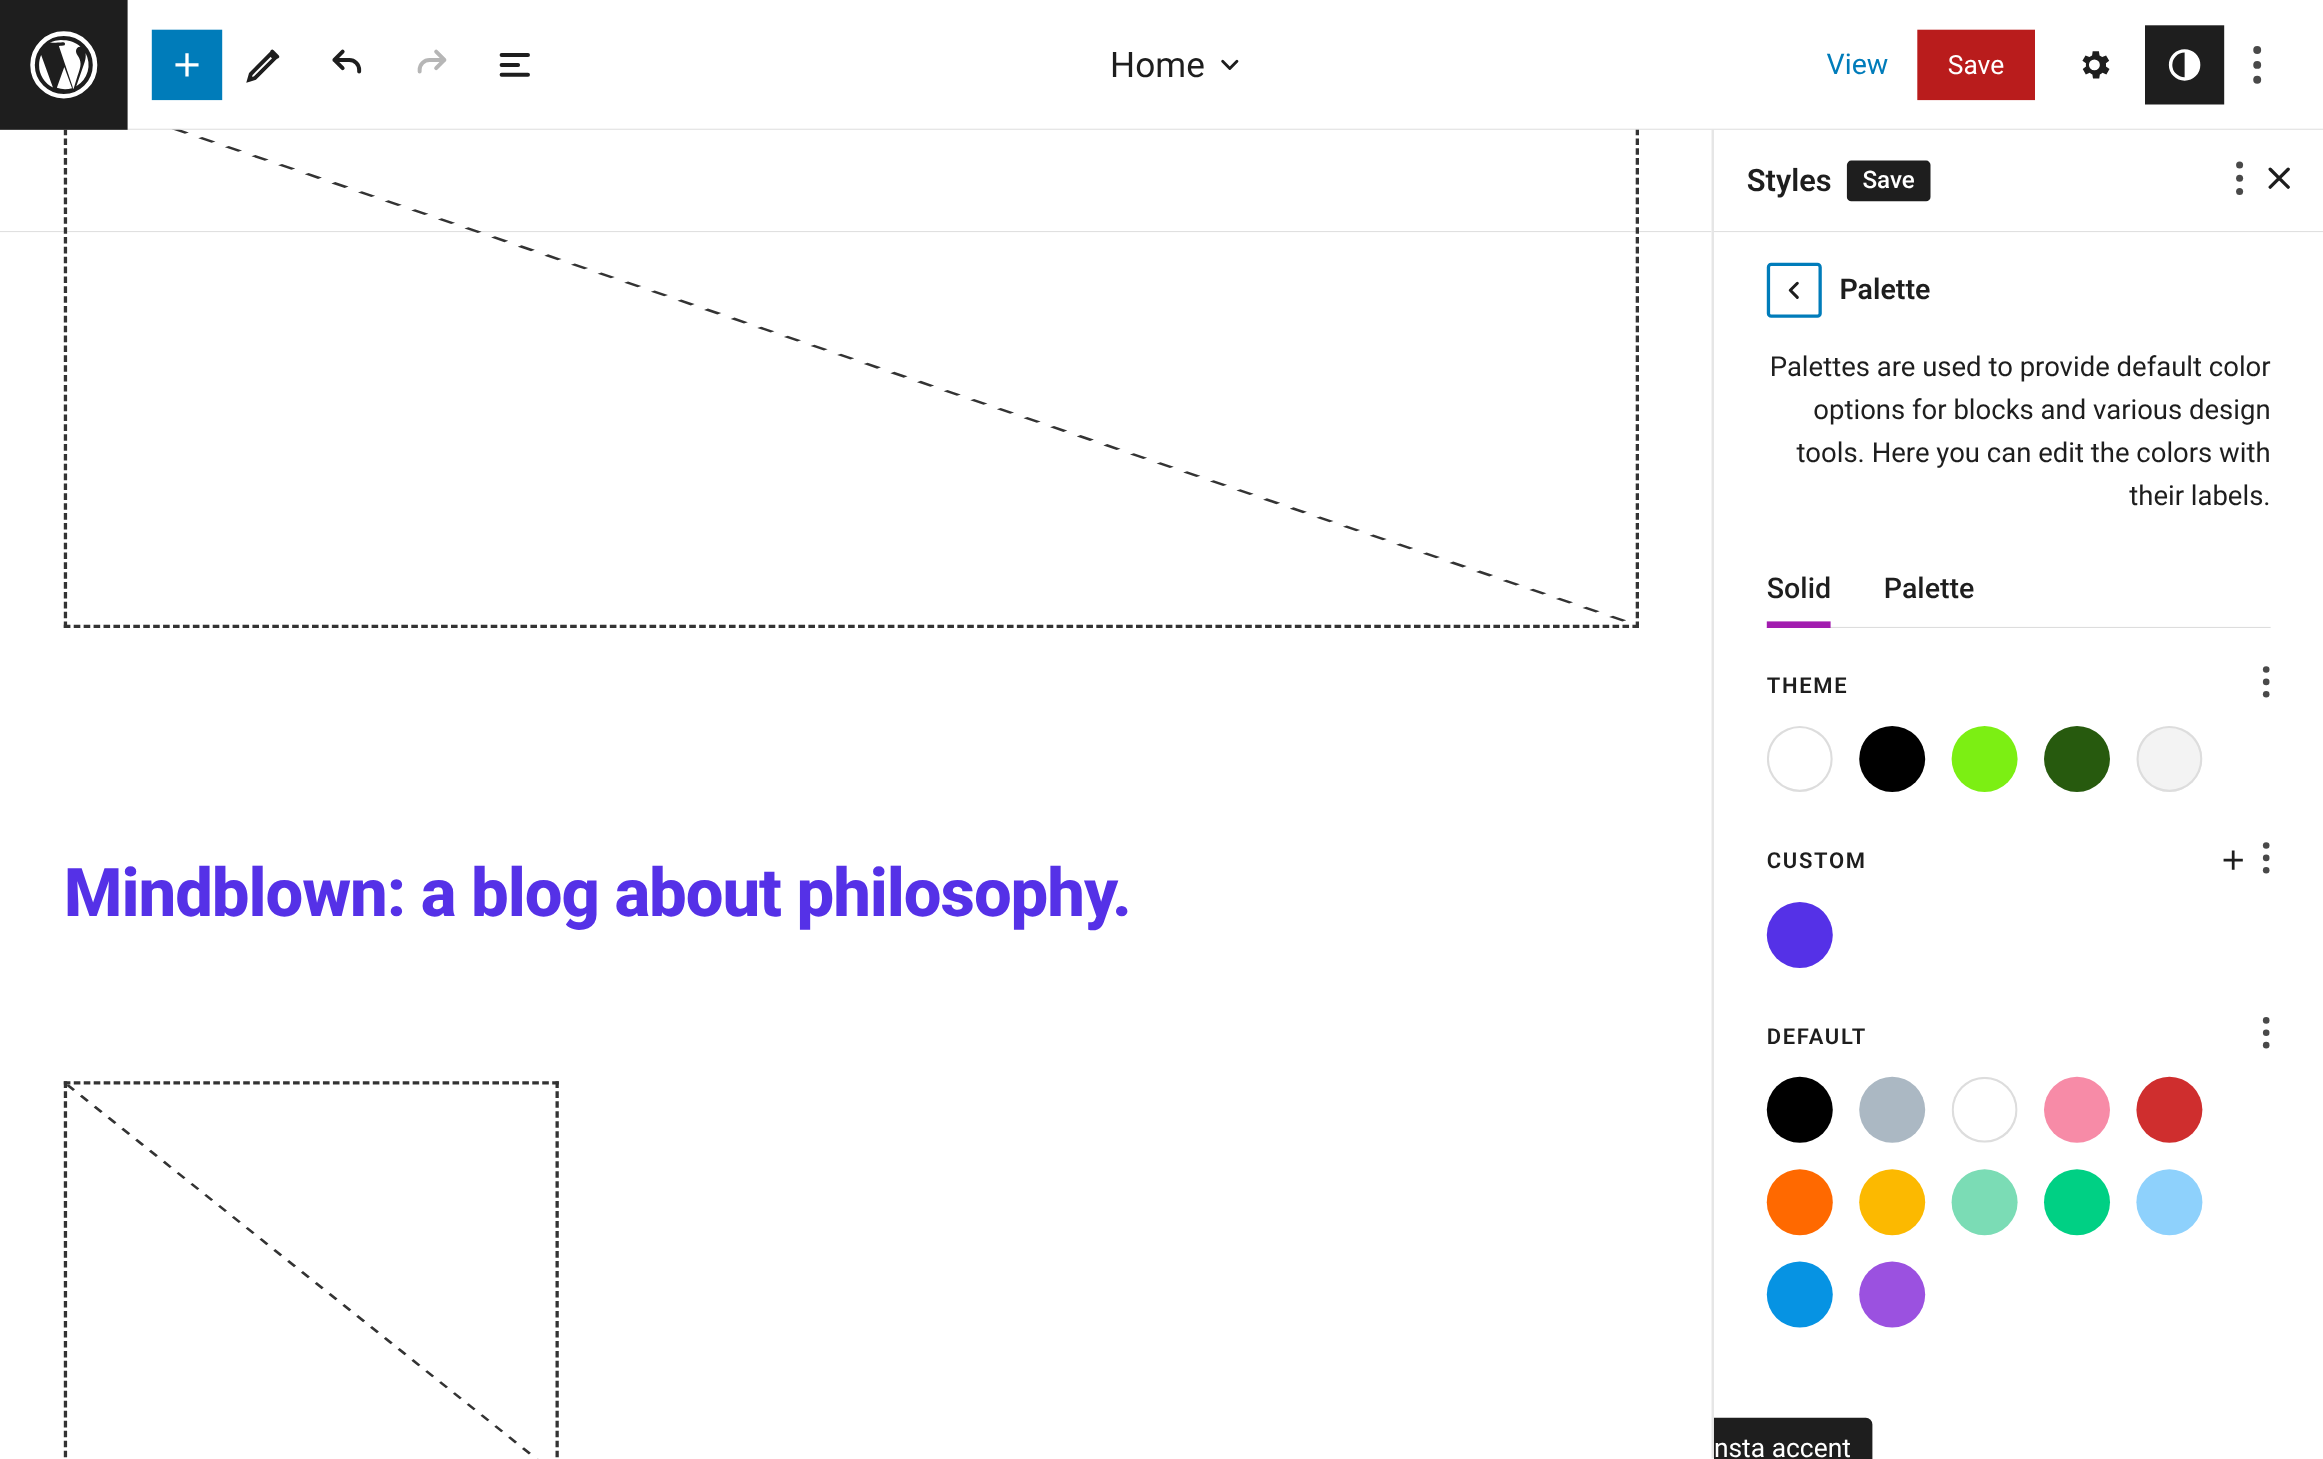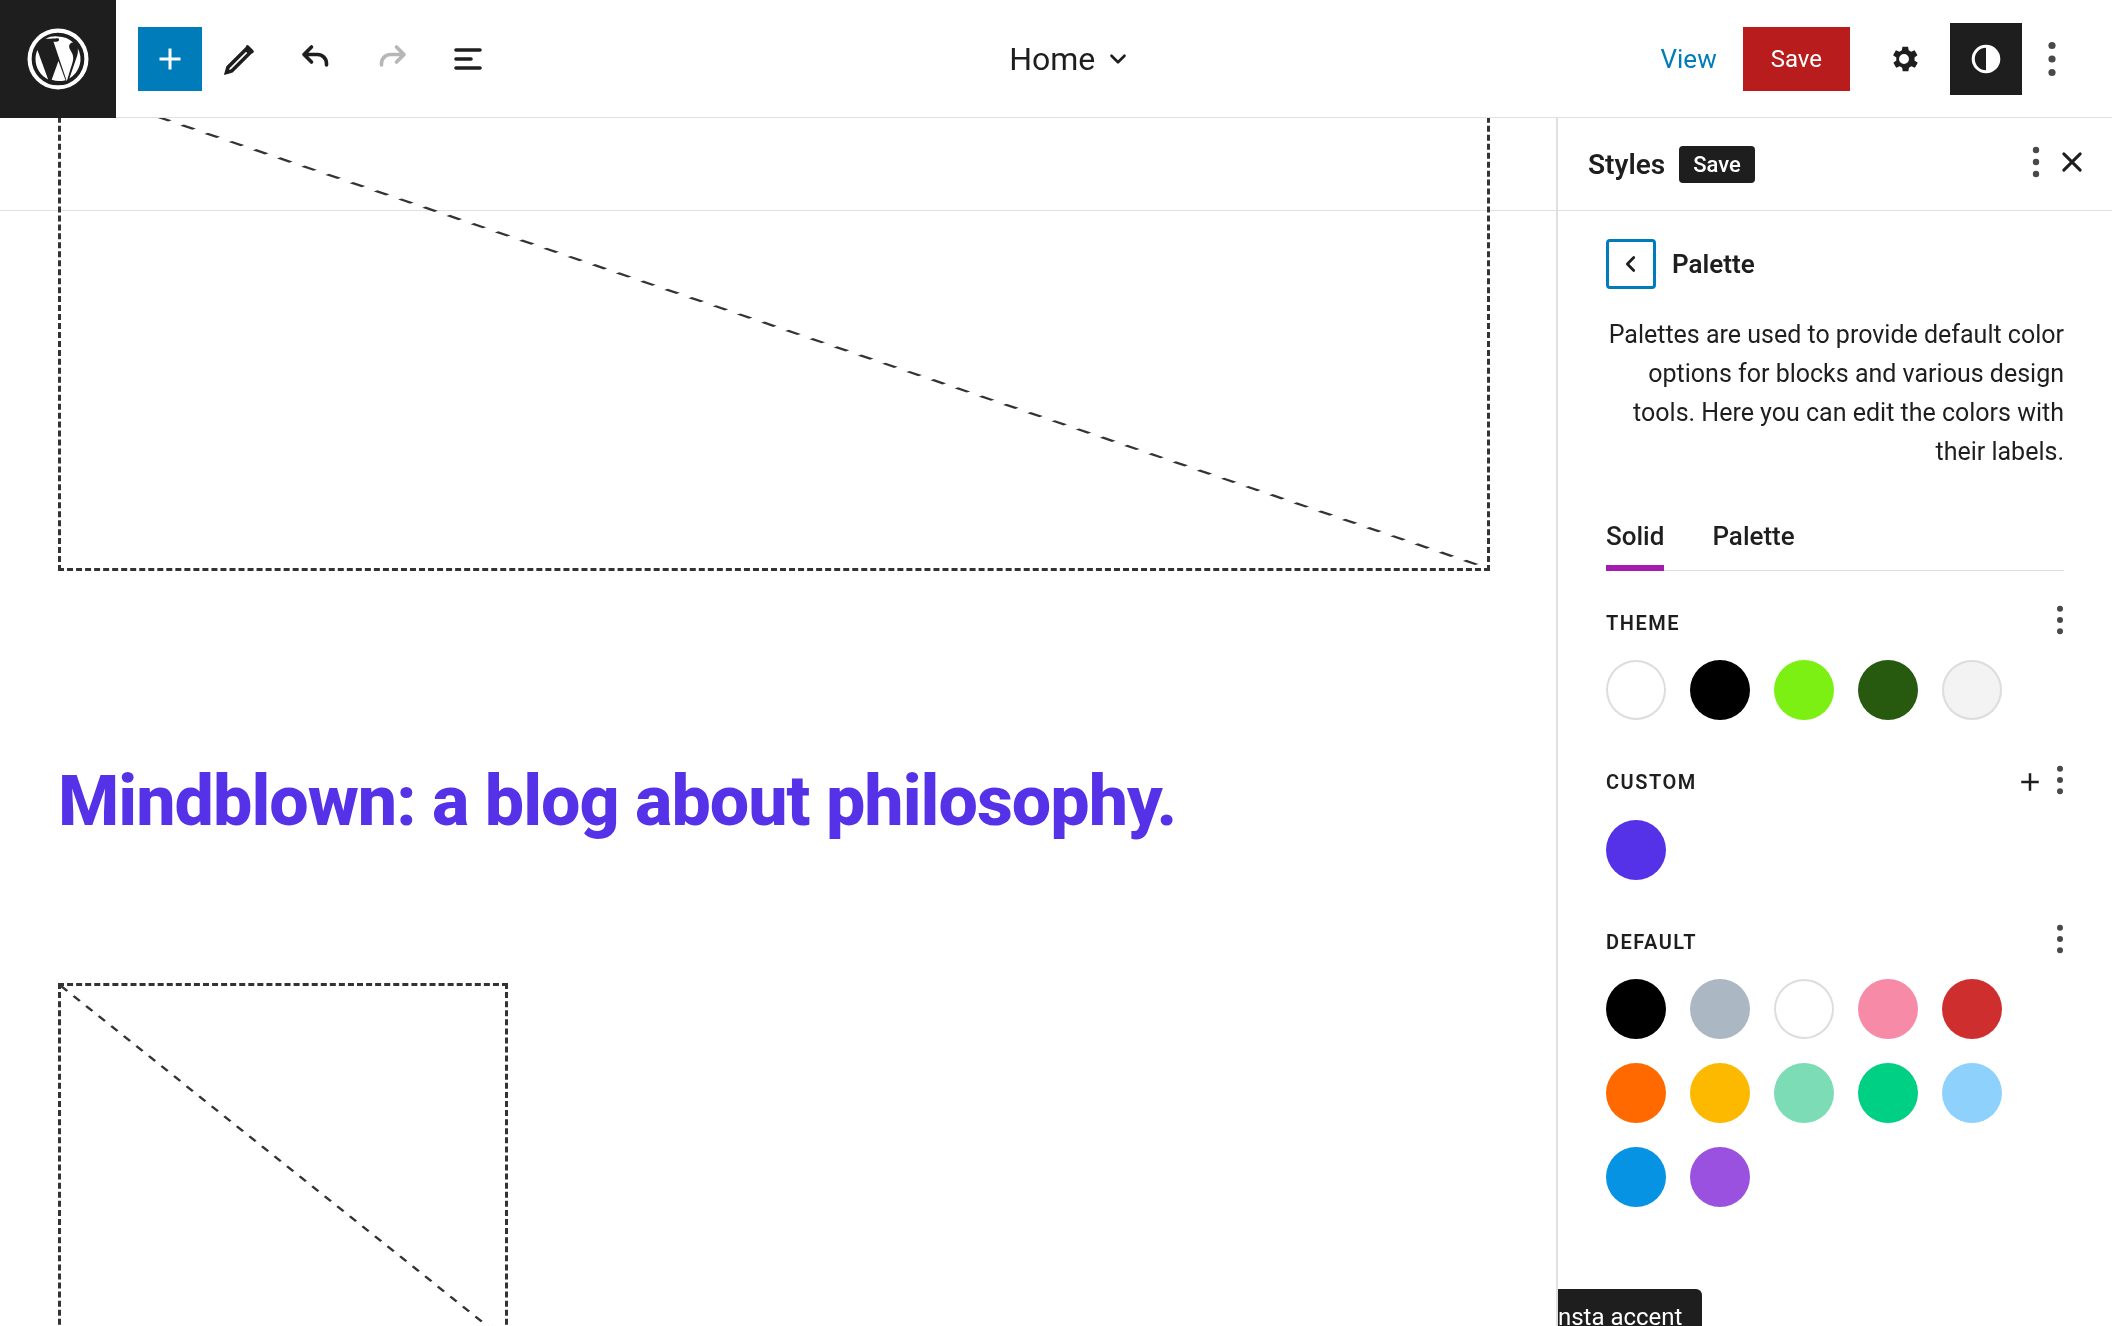--- a/index.html
+++ b/index.html
@@ -48,22 +48,22 @@
   .canvas-header-spacer { height: 93px; width: 100%; border-bottom: 1px solid #e0e0e0;}
   .canvas-area { position:relative; padding: 0 58px;}
   .placeholder-lg {
     position: absolute; left: 58px; top: -130px;
     width: 1432px; height: 490px;
     border: 3px dashed #333;
   }
   .placeholder-lg svg, .placeholder-sm svg { position:absolute; left:0; top:0; width:100%; height:100%; }
   .heading-main {
     position: absolute;
-    left: 58px; top: 549px;
-    font-size: 70px;
+    left: 58px; top: 565px;
+    font-size: 61px;
     font-weight: 800;
     color: #5531e7;
     letter-spacing: -1px;
   }
   .placeholder-sm {
     position: absolute; left: 58px; top: 772px;
     width: 450px; height: 360px;
     border: 3px dashed #333;
   }
 

